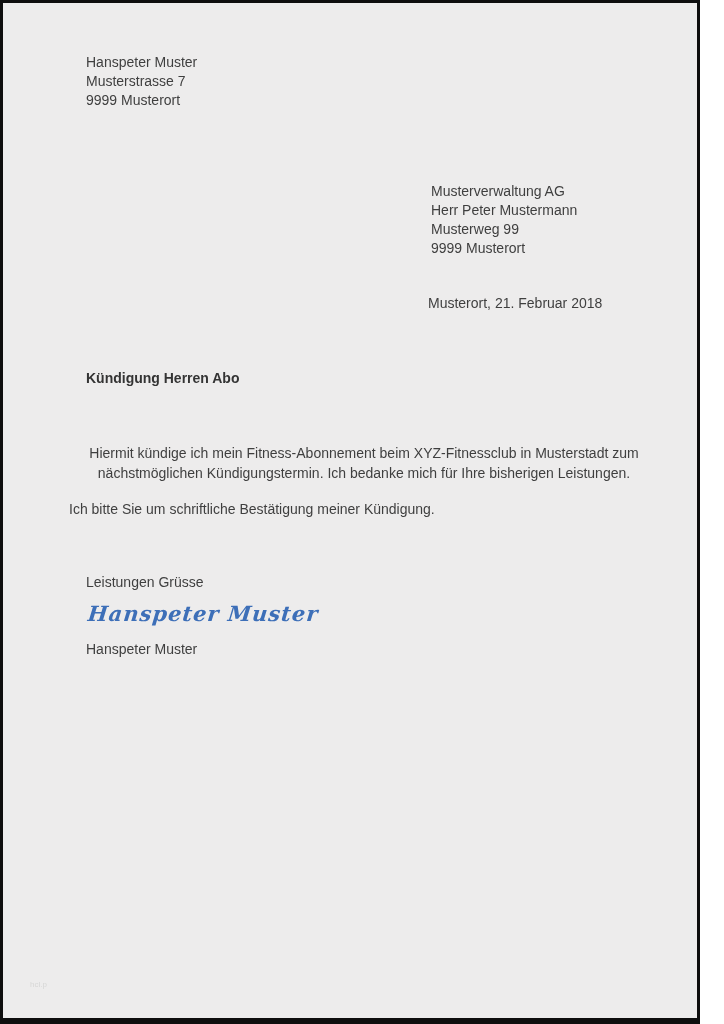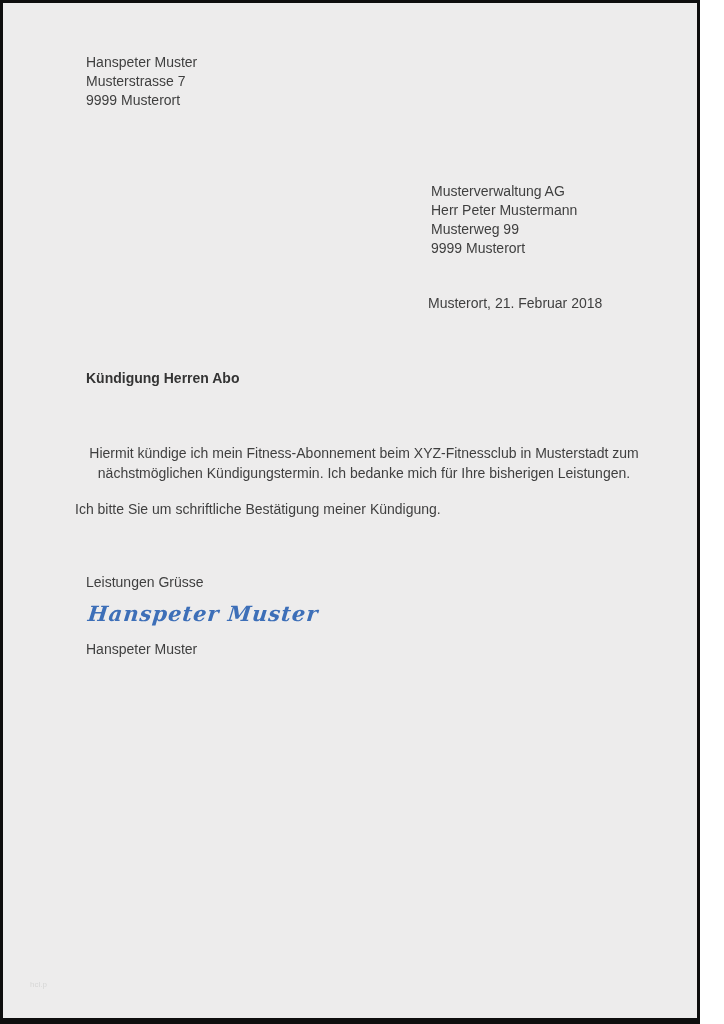--- a/index.html
+++ b/index.html
@@ -20,21 +20,21 @@
     font-size: 14px;
     line-height: 19px;
   }
   .abs { position: absolute; }
   .sender-block   { left: 83px;  top: 50px; }
   .recipient-block{ left: 428px; top: 179px; }
   .date-line      { left: 425px; top: 291px; }
   .subject-line   { left: 83px;  top: 366px; font-weight: bold; color: #343434; }
   .salutation     { left: 83px;  top: 403px; }
   .body-p1        { left: 83px;  top: 440px; width: 556px; line-height: 20px; text-align: center; }
-  .body-p2        { left: 72px;  top: 497px; width: 556px; }
+  .body-p2        { left: 66px;  top: 497px; width: 556px; }
   .closing        { left: 83px;  top: 570px; }
   .signature      {
     left: 84px; top: 601px;
     font-family: "DejaVu Serif", serif;
     font-style: italic;
     font-weight: bold;
     font-size: 21px;
     letter-spacing: 1px;
     transform: skewX(-6deg);
     transform-origin: left bottom;

